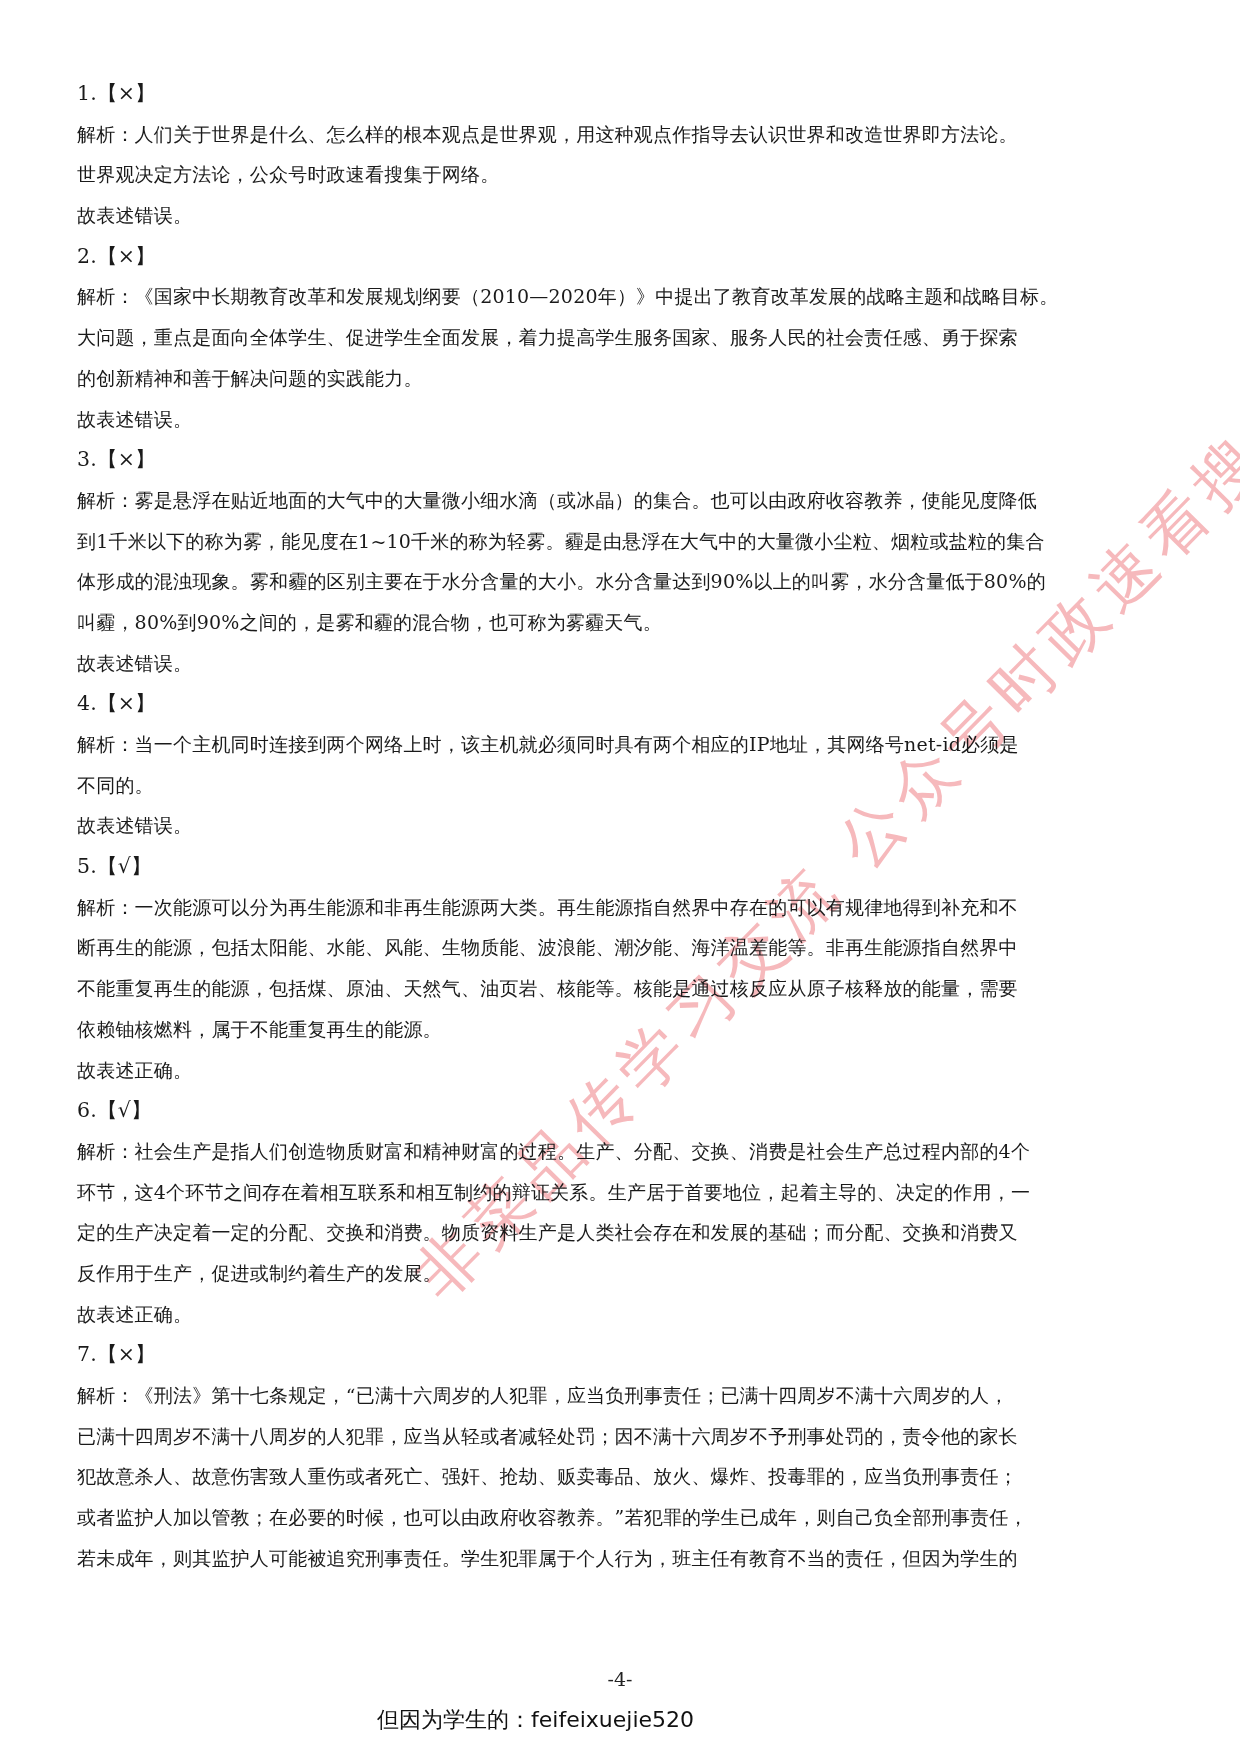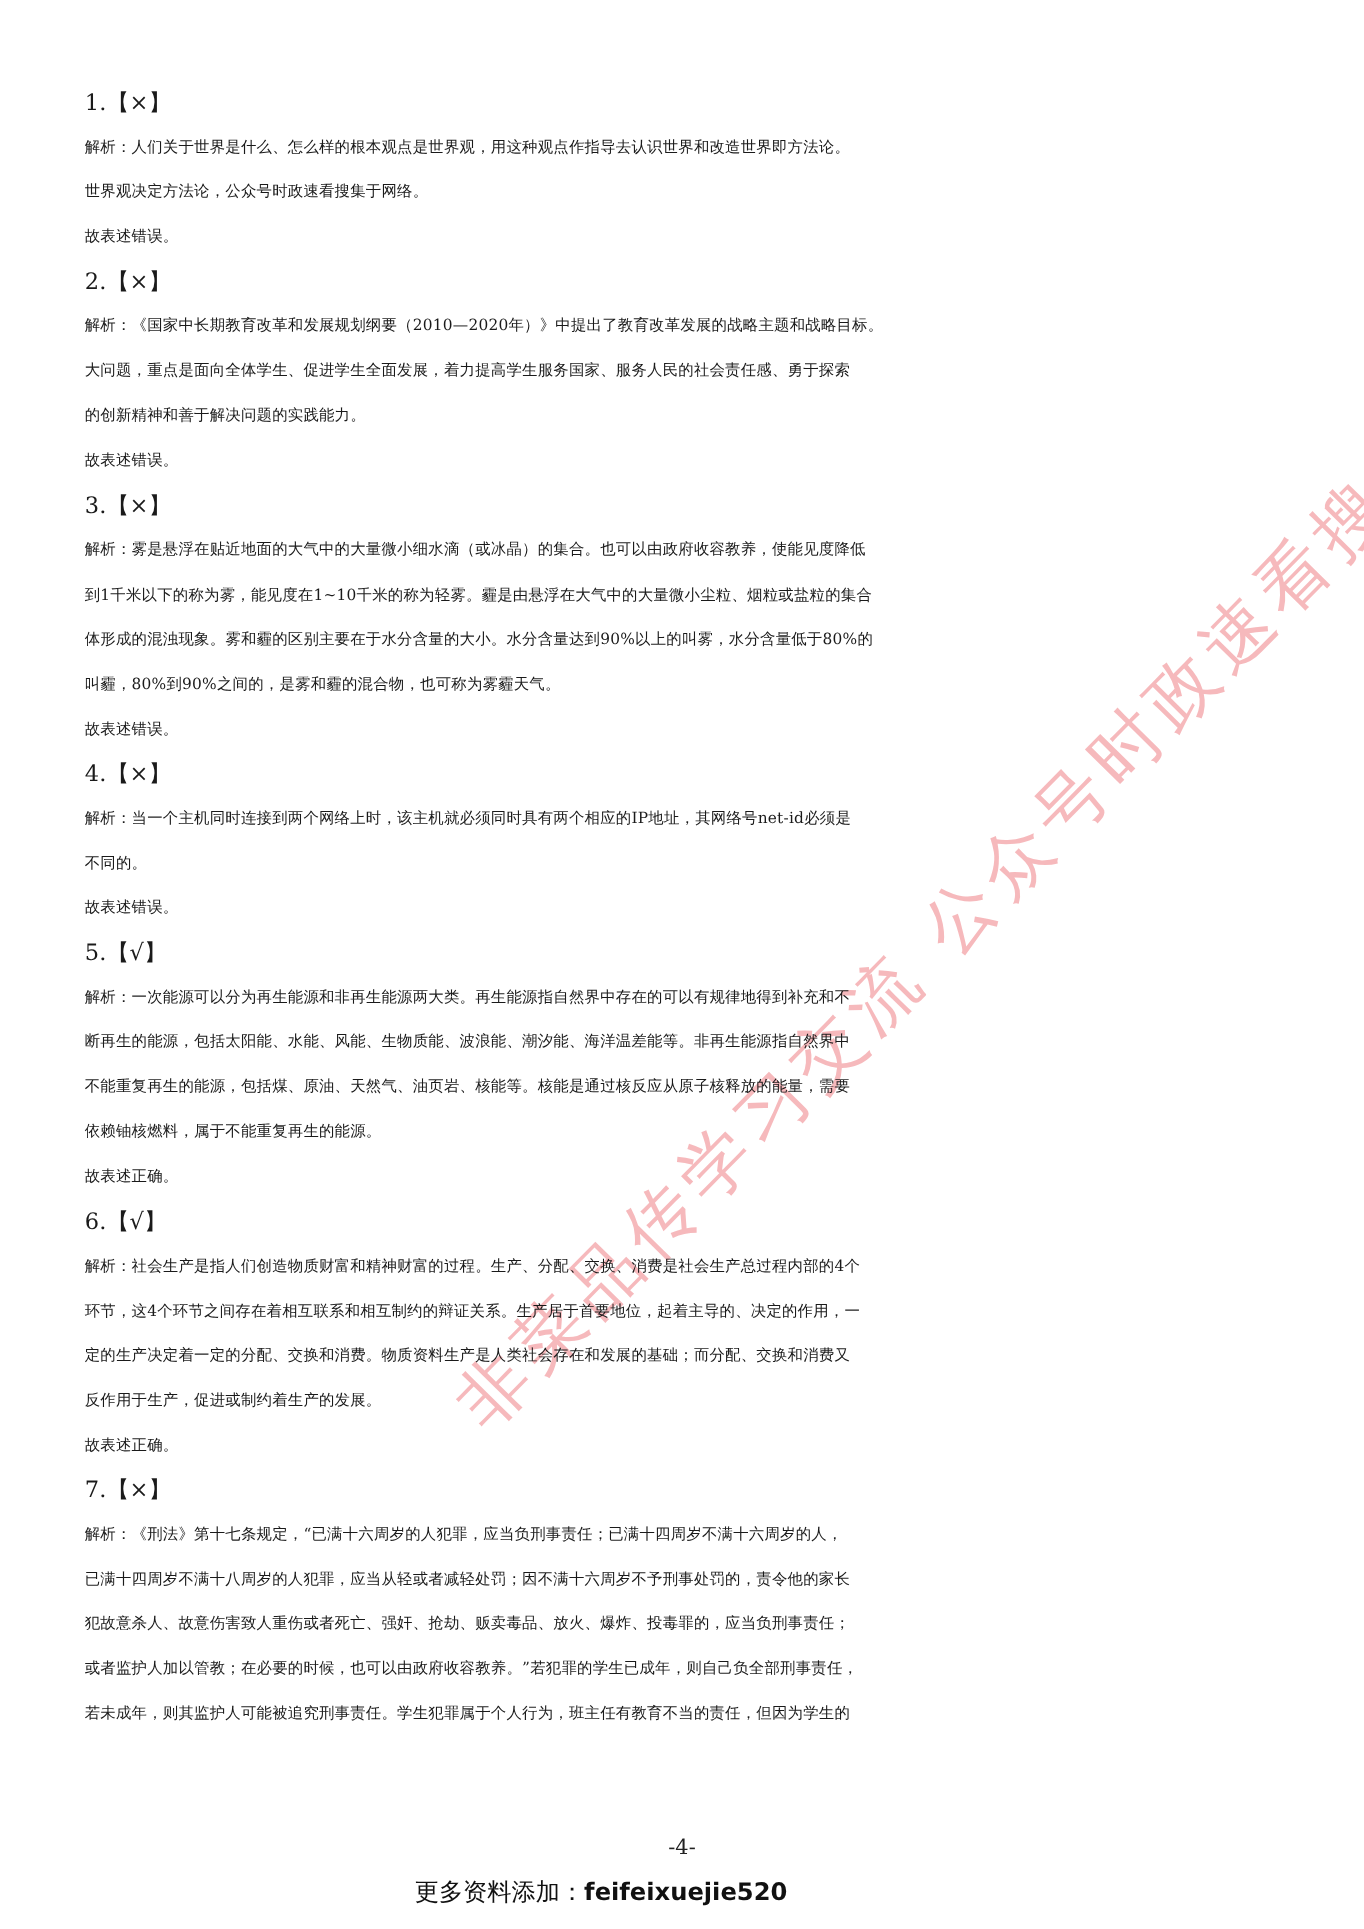--- a/index.html
+++ b/index.html
@@ -1,27 +1,27 @@
 <!DOCTYPE html>
 <html><head>
 <meta charset="utf-8">
 <style>
   html, body { margin:0; padding:0; background:#ffffff; }
   body { width:1240px; height:1754px; position:relative; overflow:hidden;
          font-family:"DejaVu Serif","Liberation Serif",serif; color:#1a1a1a; }
   .page { position:absolute; left:0; top:0; width:1240px; height:1754px; }
   .content { position:absolute; left:77px; top:73px; width:1090px; }
-  .line { height:40.7px; line-height:40.7px; font-size:14px; white-space:nowrap;
+  .line { height:40.7px; line-height:40.7px; font-size:19px; white-space:nowrap;
           letter-spacing:0.2px; }
   .qnum { font-size:20.5px; }
   .page-num { position:absolute; top:1668px; left:0; width:1240px; text-align:center;
               font-size:19px; font-family:"DejaVu Serif",serif; color:#222; }
   .footer { position:absolute; top:1705px; left:377px; font-size:22px; color:#111;
             font-family:"DejaVu Serif",serif; }
-  .footer .id { font-family:"DejaVu Sans","Liberation Sans",sans-serif; font-weight:bold; }
+  .footer .id { font-family:"DejaVu Sans","Liberation Sans",sans-serif; font-weight:normal; }
   .watermark { position:absolute; left:10px; top:850px; width:1400px;
                transform-origin:0 0; transform:rotate(-45.5deg) translate(-20px, 560px);
                font-size:64px; color:rgba(232,70,80,0.38); letter-spacing:8px;
                white-space:nowrap; pointer-events:none;
                font-family:"DejaVu Sans","Liberation Sans",sans-serif; font-weight:300; }
 </style>
 </head>
 <body>
 
 <div class="page">
@@ -71,16 +71,16 @@
     <div class="line">解析：《刑法》第十七条规定，“已满十六周岁的人犯罪，应当负刑事责任；已满十四周岁不满十六周岁的人，</div>
     <div class="line">已满十四周岁不满十八周岁的人犯罪，应当从轻或者减轻处罚；因不满十六周岁不予刑事处罚的，责令他的家长</div>
     <div class="line">犯故意杀人、故意伤害致人重伤或者死亡、强奸、抢劫、贩卖毒品、放火、爆炸、投毒罪的，应当负刑事责任；</div>
     <div class="line">或者监护人加以管教；在必要的时候，也可以由政府收容教养。”若犯罪的学生已成年，则自己负全部刑事责任，</div>
     <div class="line">若未成年，则其监护人可能被追究刑事责任。学生犯罪属于个人行为，班主任有教育不当的责任，但因为学生的</div>
   </div>
 
   <div class="page-num">-4-</div>
 
   <div class="footer">
-    <span>更多资料添加：</span><span class="id">feifeixuejie520</span>
+    <span>但因为学生的：</span><span class="id">feifeixuejie520</span>
   </div>
 
 </div>
 
 </body></html>

